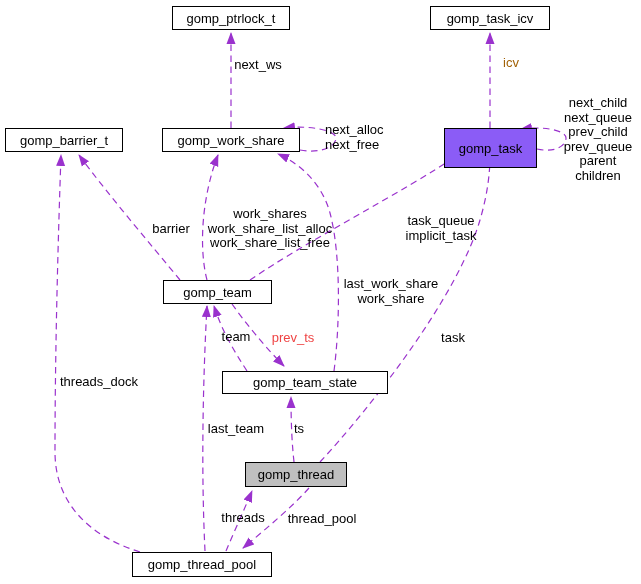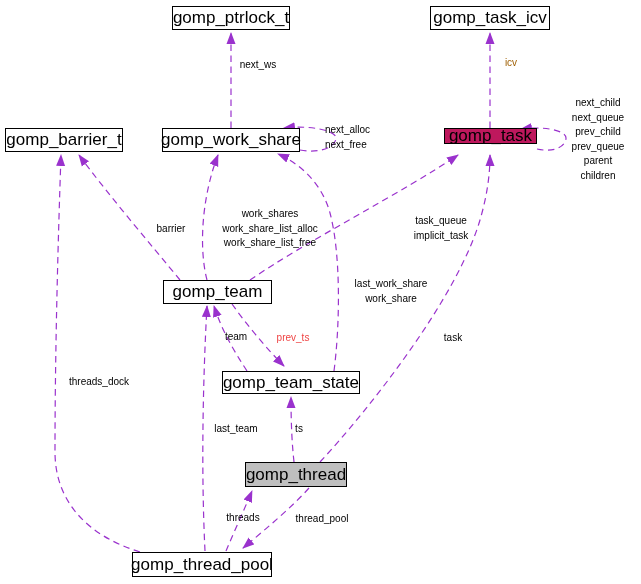--- a/index.html
+++ b/index.html
@@ -10,29 +10,29 @@
     font-family:"Liberation Sans", sans-serif;
     overflow:hidden;
   }
   #edge-svg { position:absolute; left:0; top:0; }
   .node {
     position:absolute;
     box-sizing:border-box;
     border:1px solid #000;
     background:#fff;
     color:#000;
-    font-size:17px;
+    font-size:13px;
     display:flex; align-items:center; justify-content:center;
     white-space:nowrap;
   }
   .node.hl { background:#bfbfbf; }
   .elabel {
     position:absolute;
     color:#000;
-    font-size:10px;
+    font-size:13px;
     line-height:14.6px;
     white-space:pre;
     text-align:center;
     transform:translate(-50%,-50%);
   }
   .elabel.left {
     transform:translate(0,-50%);
     text-align:left;
   }
   .edge-path {
@@ -104,27 +104,27 @@
       </div>
       <div class="node" style="left: 430px; top: 6px; width: 120px; height: 24px; border-color: rgb(0, 0, 0); background: rgb(255, 255, 255);">
         <span>gomp_task_icv</span>
       </div>
       <div class="node" style="left: 5px; top: 128px; width: 118px; height: 24px; border-color: rgb(0, 0, 0); background: rgb(255, 255, 255);">
         <span>gomp_barrier_t</span>
       </div>
       <div class="node" style="left: 162px; top: 128px; width: 138px; height: 24px; border-color: rgb(0, 0, 0); background: rgb(255, 255, 255);">
         <span>gomp_work_share</span>
       </div>
-      <div class="node" style="left: 444px; top: 128px; width: 93px; height: 16px; border-color: rgb(0, 0, 0); background: #be185d;">
+      <div class="node" style="left: 444px; top: 128px; width: 93px; height: 40px; border-color: rgb(0, 0, 0); background: #8b5cf6;">
         <span>gomp_task</span>
       </div>
       <div class="node" style="left: 163px; top: 280px; width: 109px; height: 24px; border-color: rgb(0, 0, 0); background: rgb(255, 255, 255);">
         <span>gomp_team</span>
       </div>
-      <div class="node" style="left: 222px; top: 371px; width: 138px; height: 23px; border-color: rgb(0, 0, 0); background: rgb(255, 255, 255); justify-content: flex-end;">
+      <div class="node" style="left: 222px; top: 371px; width: 166px; height: 23px; border-color: rgb(0, 0, 0); background: rgb(255, 255, 255);">
         <span>gomp_team_state</span>
       </div>
       <div class="node hl" style="left: 245px; top: 462px; width: 102px; height: 25px; border-color: rgb(0, 0, 0); background: rgb(191, 191, 191);">
         <span>gomp_thread</span>
       </div>
       <div class="node" style="left: 132px; top: 552px; width: 140px; height: 25px; border-color: rgb(0, 0, 0); background: rgb(255, 255, 255);">
         <span>gomp_thread_pool</span>
       </div>
     </div>
 </div>

